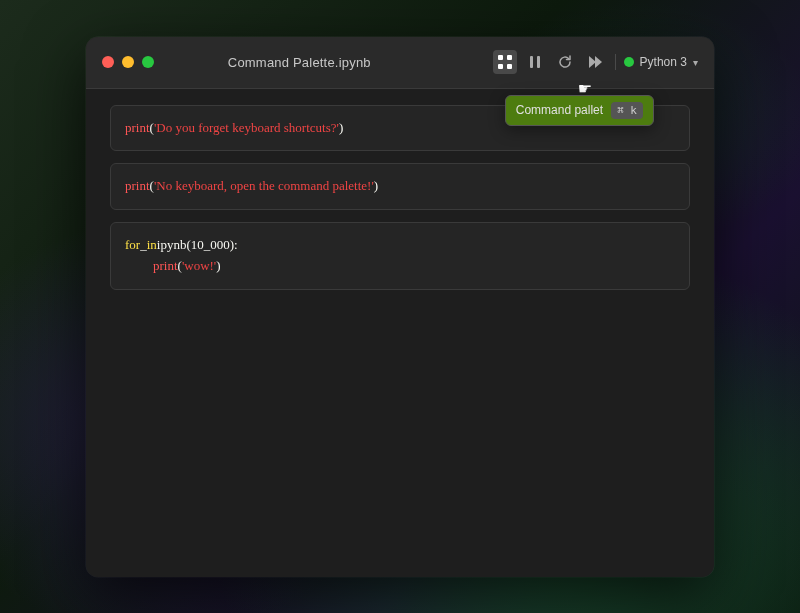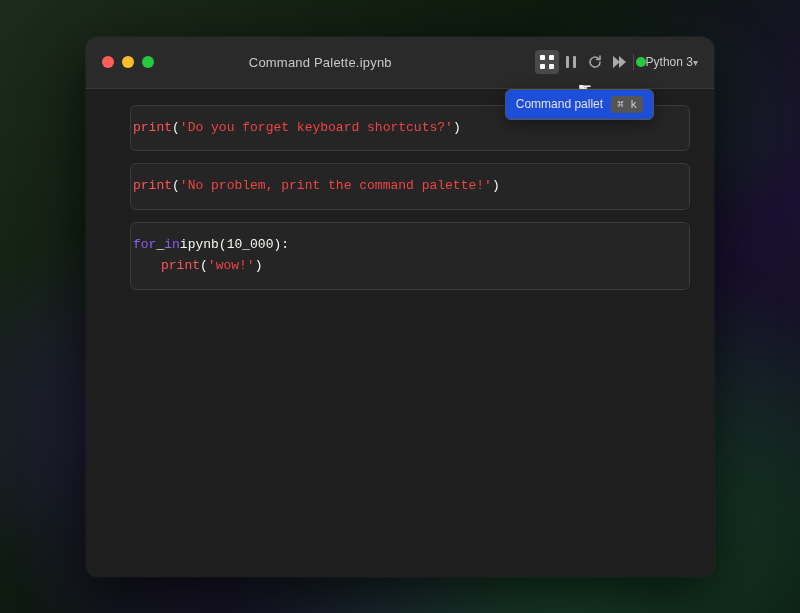--- a/index.html
+++ b/index.html
@@ -73,21 +73,21 @@
       text-align: center;
       color: #c8c8c8;
       font-size: 13px;
       font-weight: 500;
       letter-spacing: 0.2px;
     }
 
     .toolbar-right {
       display: flex;
       align-items: center;
-      gap: 0;
+      gap: 6px;
       padding-left: 48px;
     }
 
     .toolbar-btn {
       width: 24px;
       height: 24px;
       display: flex;
       align-items: center;
       justify-content: center;
       color: #aaa;
@@ -122,23 +122,23 @@
     }
 
     .dropdown-arrow {
       color: #aaa;
       font-size: 10px;
     }
 
     
     .tooltip {
       position: absolute;
-      top: 52px;
+      top: 58px;
       right: 60px;
-      background: #1d4ed8;
+      background: #4d7c0f;
       border: 1px solid #555;
       border-radius: 6px;
       padding: 6px 10px;
       display: flex;
       align-items: center;
       gap: 8px;
       z-index: 100;
       box-shadow: 0 4px 16px rgba(0,0,0,0.4);
       white-space: nowrap;
     }
@@ -162,33 +162,32 @@
       flex: 1;
       padding: 16px 24px;
       overflow: hidden;
     }
 
     .cell {
       background: #252525;
       border: 1px solid #3a3a3a;
       border-radius: 6px;
       margin-bottom: 12px;
-      padding: 12px 2px;
-      font-family: Liberation Mono, monospace;
+      padding: 12px 14px;
+      font-family: Liberation Serif, serif;
       font-size: 13px;
       line-height: 1.6;
-      margin-left: 20px;
     }
 
     .cell-line {
       display: flex;
       align-items: baseline;
     }
 
-    .kw-green { color: #8b5cf6; }
+    .kw-green { color: #fde047; }
     .kw-red { color: #ff5555; }
     .str-orange { color: #ef4444; }
     .default-text { color: #f8f8f2; }
 
     .cursor-icon {
       position: absolute;
       top: 42px;
       right: 122px;
       font-size: 16px;
       color: #fff;
@@ -264,21 +263,21 @@
         <span class="default-text">(</span>
         <span class="str-orange">'Do you forget keyboard shortcuts?'</span>
         <span class="default-text">)</span>
       </div>
     </div>
 
     <div class="cell">
       <div class="cell-line">
         <span class="kw-red">print</span>
         <span class="default-text">(</span>
-        <span class="str-orange">'No problem, print the command palette!'</span>
+        <span class="str-orange">'No keyboard, open the command palette!'</span>
         <span class="default-text">)</span>
       </div>
     </div>
 
     <div class="cell">
       <div class="cell-line">
         <span class="kw-green">for</span>
         <span class="default-text"> _ </span>
         <span class="kw-green">in</span>
         <span class="default-text"> ipynb(10_000):</span>

